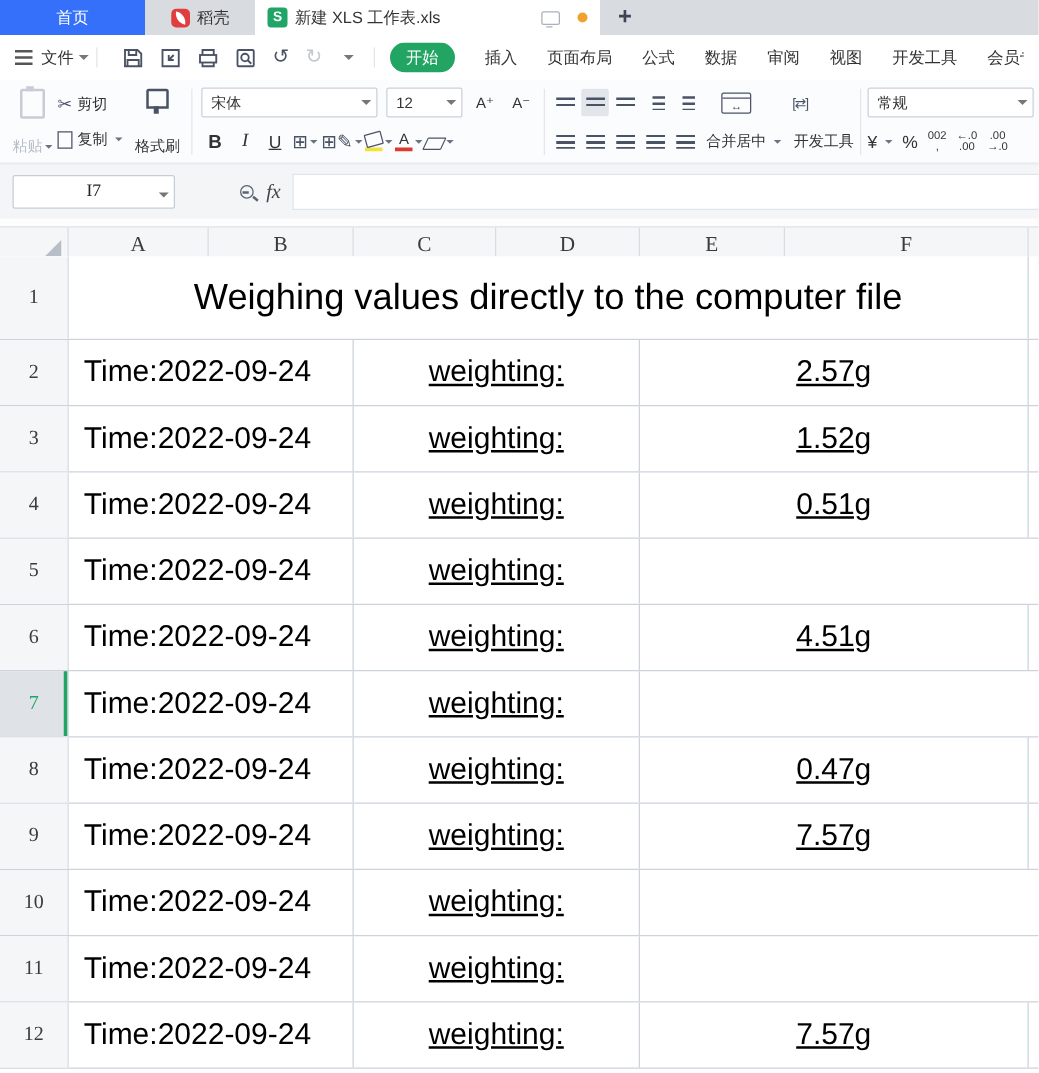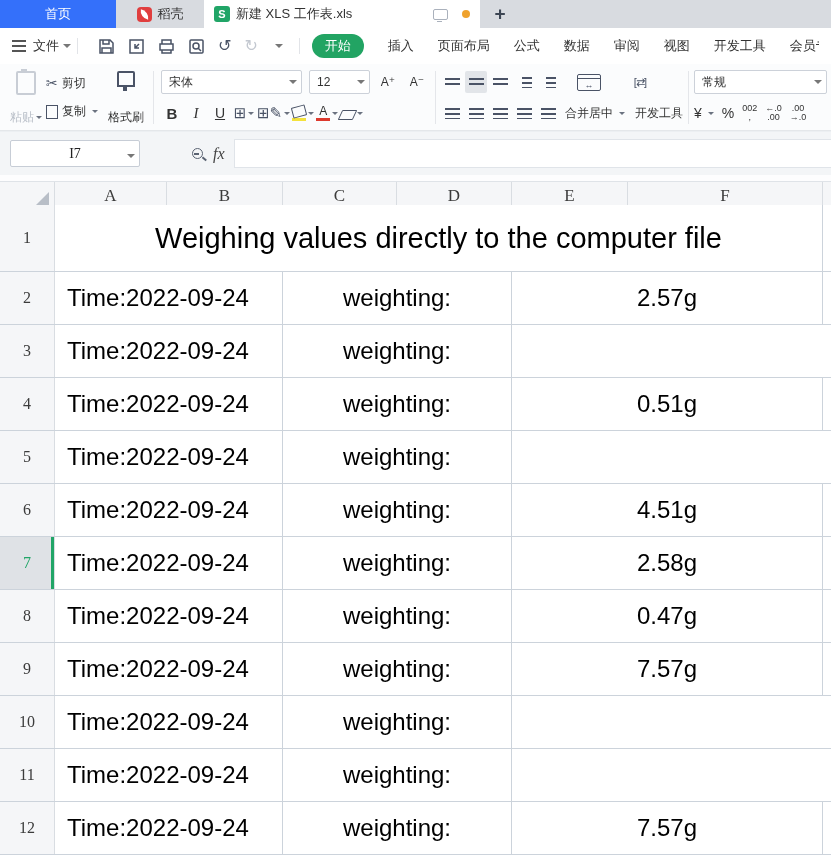--- a/index.html
+++ b/index.html
@@ -111,21 +111,21 @@
   .corner::after{content:"";position:absolute;right:5px;bottom:5px;
       border-left:13px solid transparent;border-bottom:13px solid #b8bec7;}
   .grid{position:absolute;left:0;right:0;top:205px;bottom:0;overflow:hidden;background:#fff;}
   .grow{display:flex;align-items:stretch;border-bottom:1px solid #ccd3db;box-sizing:border-box;}
   .rh{width:55px;flex:0 0 55px;background:#f5f6f8;border-right:1px solid #d9dde2;
       display:flex;align-items:center;justify-content:center;
       font-family:"Liberation Serif","DejaVu Serif",serif;font-size:16px;color:#3b3b3b;box-sizing:border-box;}
   .rh.sel{background:#dfe2e6;color:#21a567;box-shadow:inset -3px 0 0 #21a567;}
   .cell{display:flex;align-items:center;box-sizing:border-box;font-size:24px;color:#000;border-right:1px solid #ccd3db;}
   .cell.left{padding-left:12px;}
-  .cell.center{justify-content:center;}
+  .cell.center{justify-content:center;text-decoration:underline;}
   .cell.sliver{border-right:none;flex:1;}
   .titlecell{font-size:29px;justify-content:center;}
 </style>
 </head>
 <body>
 
 <div class="app">
 
   <div class="tabbar">
     <div class="tab tab-home">
@@ -384,20 +384,21 @@
         <div class="rh">2</div>
         <div class="cell left" style="width: 228px;">Time:2022-09-24</div>
         <div class="cell center" style="width: 229px;">weighting:</div>
         <div class="cell center" style="width: 311px;">2.57g</div>
         <div class="cell sliver"></div>
       </div>
       <div class="grow" style="height: 53px;">
         <div class="rh">3</div>
         <div class="cell left" style="width: 228px;">Time:2022-09-24</div>
         <div class="cell center" style="width: 229px;">weighting:</div>
+        <div class="cell center" style="width: 311px;">1.52g</div>
         <div class="cell sliver"></div>
       </div>
       <div class="grow" style="height: 53px;">
         <div class="rh">4</div>
         <div class="cell left" style="width: 228px;">Time:2022-09-24</div>
         <div class="cell center" style="width: 229px;">weighting:</div>
         <div class="cell center" style="width: 311px;">0.51g</div>
         <div class="cell sliver"></div>
       </div>
       <div class="grow" style="height: 53px;">
@@ -410,21 +411,20 @@
         <div class="rh">6</div>
         <div class="cell left" style="width: 228px;">Time:2022-09-24</div>
         <div class="cell center" style="width: 229px;">weighting:</div>
         <div class="cell center" style="width: 311px;">4.51g</div>
         <div class="cell sliver"></div>
       </div>
       <div class="grow" style="height: 53px;">
         <div class="rh sel">7</div>
         <div class="cell left" style="width: 228px;">Time:2022-09-24</div>
         <div class="cell center" style="width: 229px;">weighting:</div>
-        <div class="cell center" style="width: 311px;">2.58g</div>
         <div class="cell sliver"></div>
       </div>
       <div class="grow" style="height: 53px;">
         <div class="rh">8</div>
         <div class="cell left" style="width: 228px;">Time:2022-09-24</div>
         <div class="cell center" style="width: 229px;">weighting:</div>
         <div class="cell center" style="width: 311px;">0.47g</div>
         <div class="cell sliver"></div>
       </div>
       <div class="grow" style="height: 53px;">

